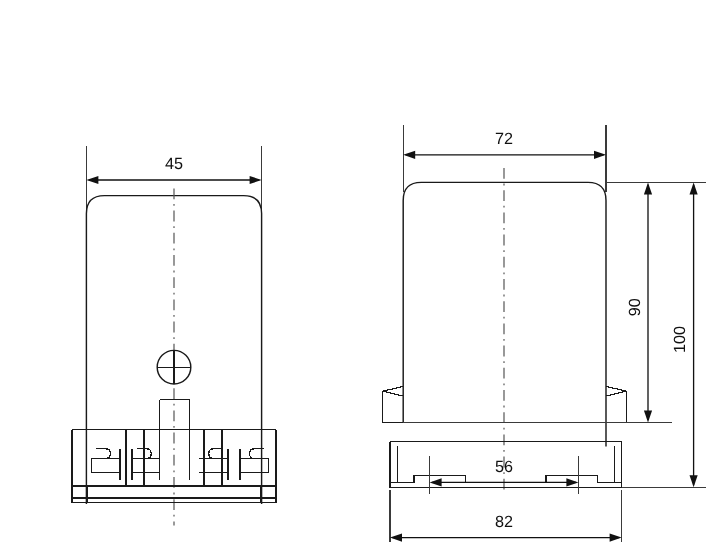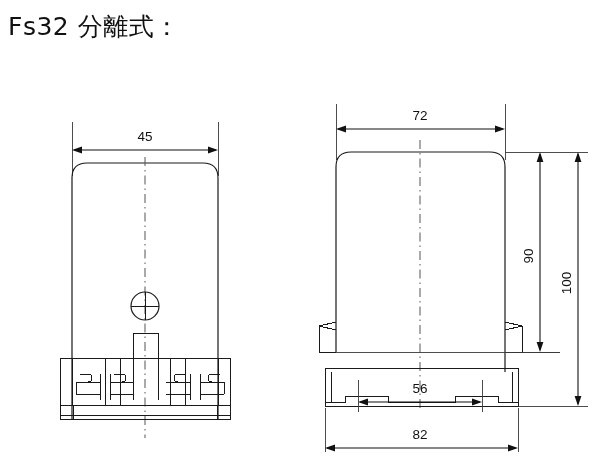--- a/index.html
+++ b/index.html
@@ -74,21 +74,20 @@
     fill: #111111;
     text-anchor: middle;
     dominant-baseline: alphabetic;
   }
 </style>
 </head>
 <body>
 
 <div id="drawing-root">
 
-  <div id="title-text">Fs32 分離式：</div>
 
   <svg class="dwg" viewBox="0 0 600 459" xmlns="http://www.w3.org/2000/svg">
 
     <g>
 
       <line class="ext" x1="72" y1="122" x2="72" y2="176"></line>
       <line class="ext" x1="218" y1="122" x2="218" y2="176"></line>
 
       <g>
         <line class="dim" x1="74" y1="150" x2="216" y2="150"></line>

